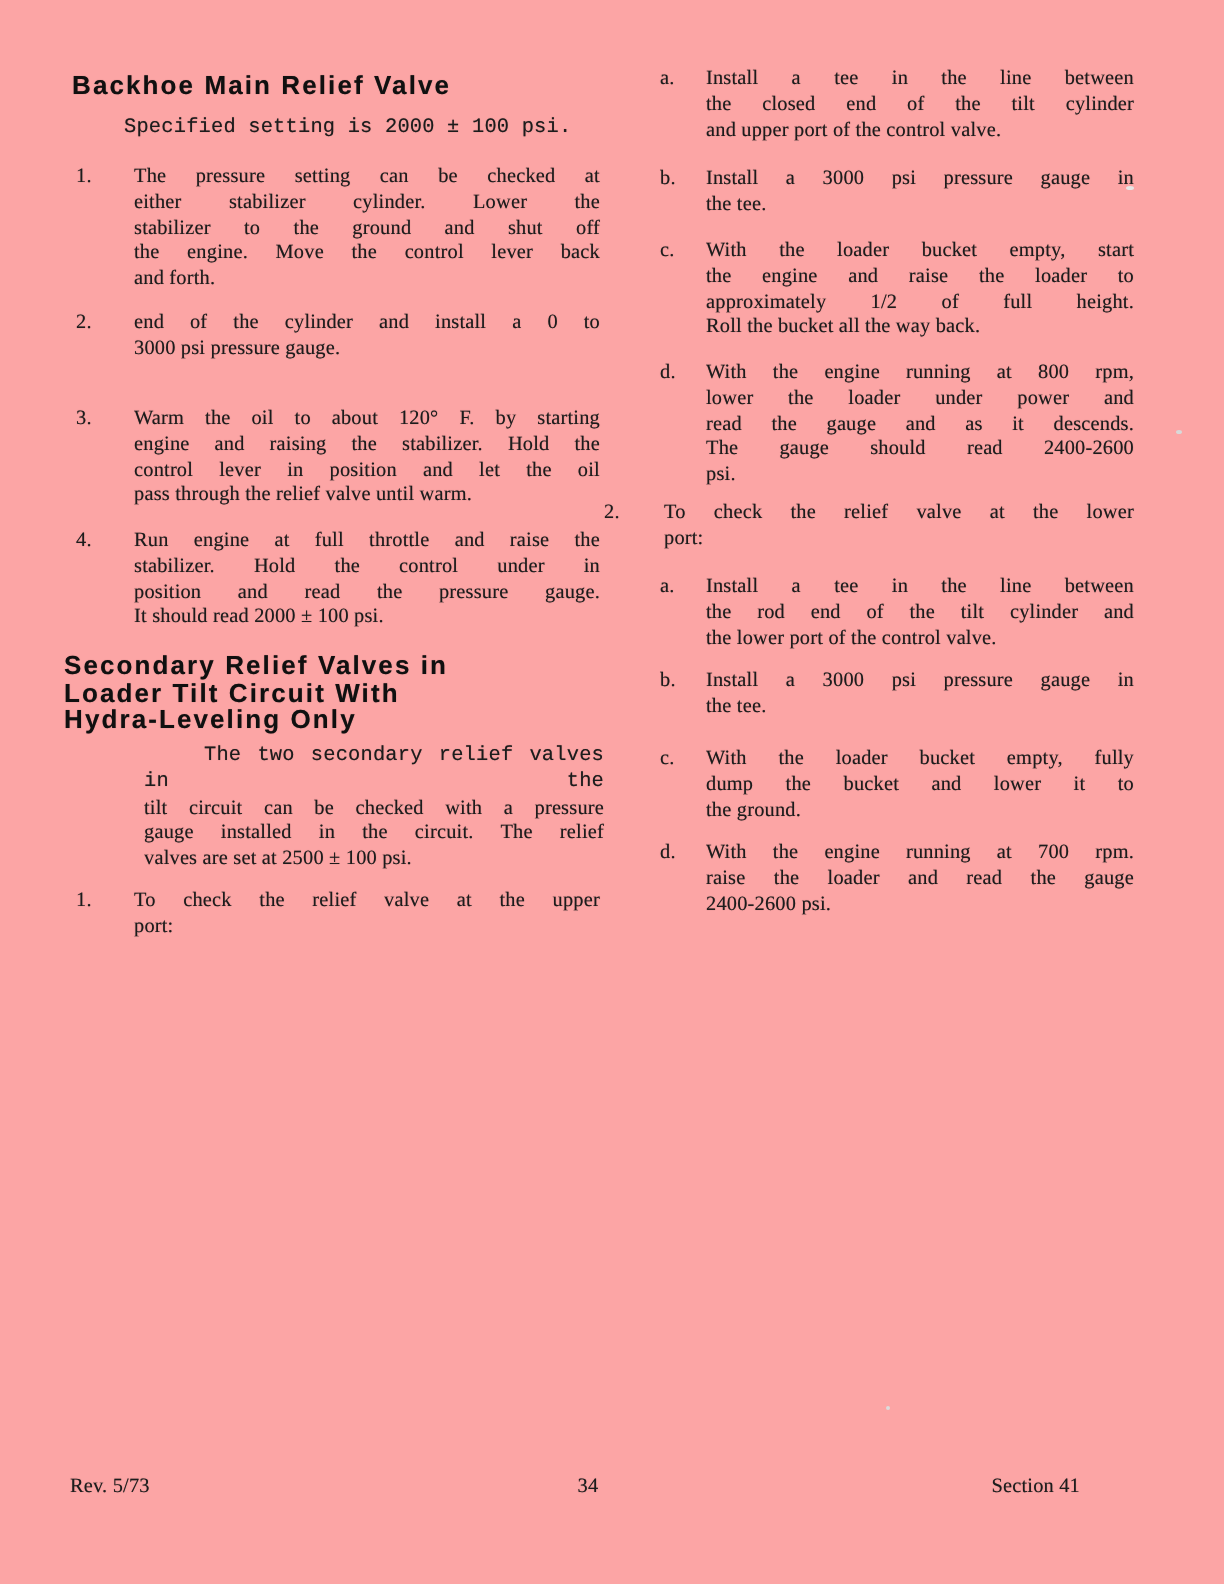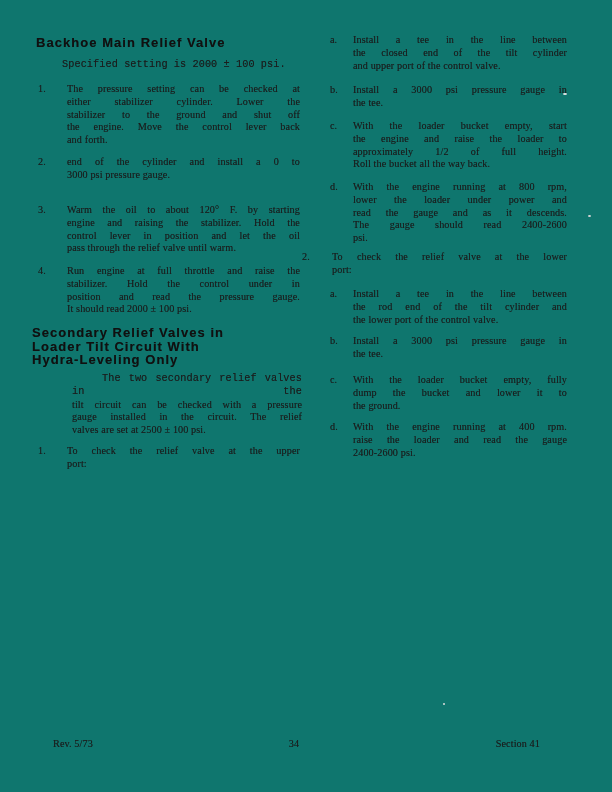--- a/index.html
+++ b/index.html
@@ -1,19 +1,19 @@
 <!DOCTYPE html>
 <html><head>
 <meta charset="utf-8">
 <style>
   html,body{margin:0;padding:0;background:#ffffff;}
   .page{
     position:relative;
     width:612px;height:792px;
-    background:#0f766e;
+    background:#fca5a5;
     overflow:hidden;
     font-family:"Liberation Serif","DejaVu Serif",serif;
     font-size:10.2px;
     line-height:12.8px;
     color:#1c1c1c;
     letter-spacing:0.1px;
     text-shadow:0 0 0.4px rgba(20,20,20,0.5);
   }
   .col{position:absolute;top:0;}
   .col-left{left:32px;width:270px;}
@@ -67,21 +67,21 @@
   .r-c1{top:120px;}
   .r-d1{top:181px;}
   .r-n2{top:251px;}
   .r-a2{top:288px;}
   .r-b2{top:335px;}
   .r-c2{top:374px;}
   .r-d2{top:421px;}
 
   
   .footer{position:absolute;top:738px;left:0;width:612px;height:14px;}
-  .footer-left{position:absolute;left:53px;}
+  .footer-left{position:absolute;left:35px;}
   .footer-center{position:absolute;left:279px;width:30px;text-align:center;}
   .footer-right{position:absolute;right:72px;}
 
   
   .speck{position:absolute;border-radius:50%;}
   .speck-1{left:588px;top:215px;width:3px;height:2px;background:#d9d9d9;}
   .speck-2{left:443px;top:703px;width:2px;height:2px;background:#dcdcdc;}
   .speck-3{left:563px;top:93px;width:4px;height:2px;background:#e6e6e6;}
 </style>
 </head>
@@ -235,21 +235,21 @@
       <div class="lines">
           <div class="line">With the loader bucket empty, fully</div>
           <div class="line">dump the bucket and lower it to</div>
           <div class="line">the ground.</div>
         </div>
     </div>
 
     <div class="blk item r-letter-item r-d2">
       <span class="num">d.</span>
       <div class="lines">
-          <div class="line">With the engine running at 400 rpm.</div>
+          <div class="line">With the engine running at 700 rpm.</div>
           <div class="line">raise the loader and read the gauge</div>
           <div class="line">2400-2600 psi.</div>
         </div>
     </div>
 
   </div>
 
   <div class="footer">
     <span class="footer-left">Rev. 5/73</span>
     <span class="footer-center">34</span>

